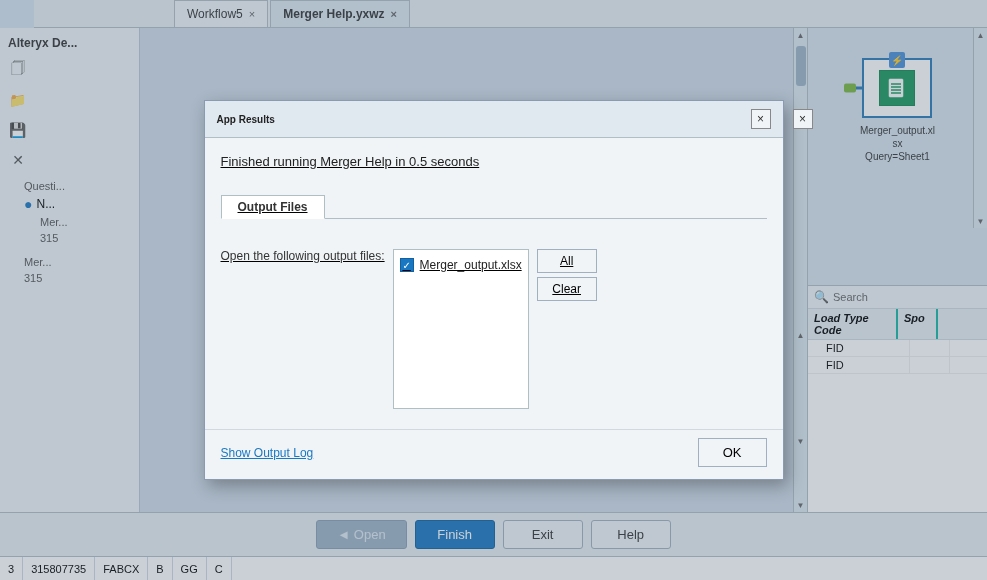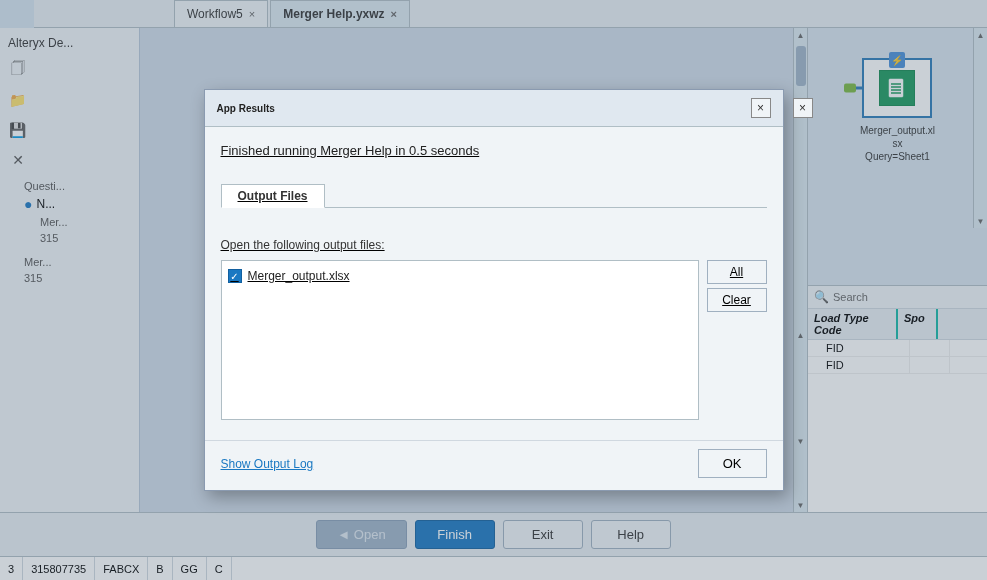--- a/index.html
+++ b/index.html
@@ -64,21 +64,21 @@
       background: #f0f4f7;
       border-right: 1px solid #b8c8d8;
       display: flex;
       flex-direction: column;
       padding: 4px 0;
     }
     .sidebar-title {
       font-size: 12px;
       color: #333;
       padding: 4px 8px;
-      font-weight: normal;
+      font-weight: bold;
     }
     .sidebar-icon-row {
       display: flex;
       flex-direction: column;
       gap: 2px;
       padding: 2px 4px;
     }
     .sidebar-icon {
       width: 28px;
       height: 28px;
@@ -403,21 +403,21 @@
       color: #333;
     }
     .modal-tab.active {
       background: white;
       border-bottom: 1px solid white;
       margin-bottom: -1px;
       font-weight: bold;
     }
     .output-section {
       display: flex;
-      flex-direction: column;
+      flex-direction: row;
       gap: 8px;
     }
     .output-label {
       font-size: 12px;
       color: #333;
     }
     .output-list-wrapper {
       display: flex;
       gap: 8px;
     }

